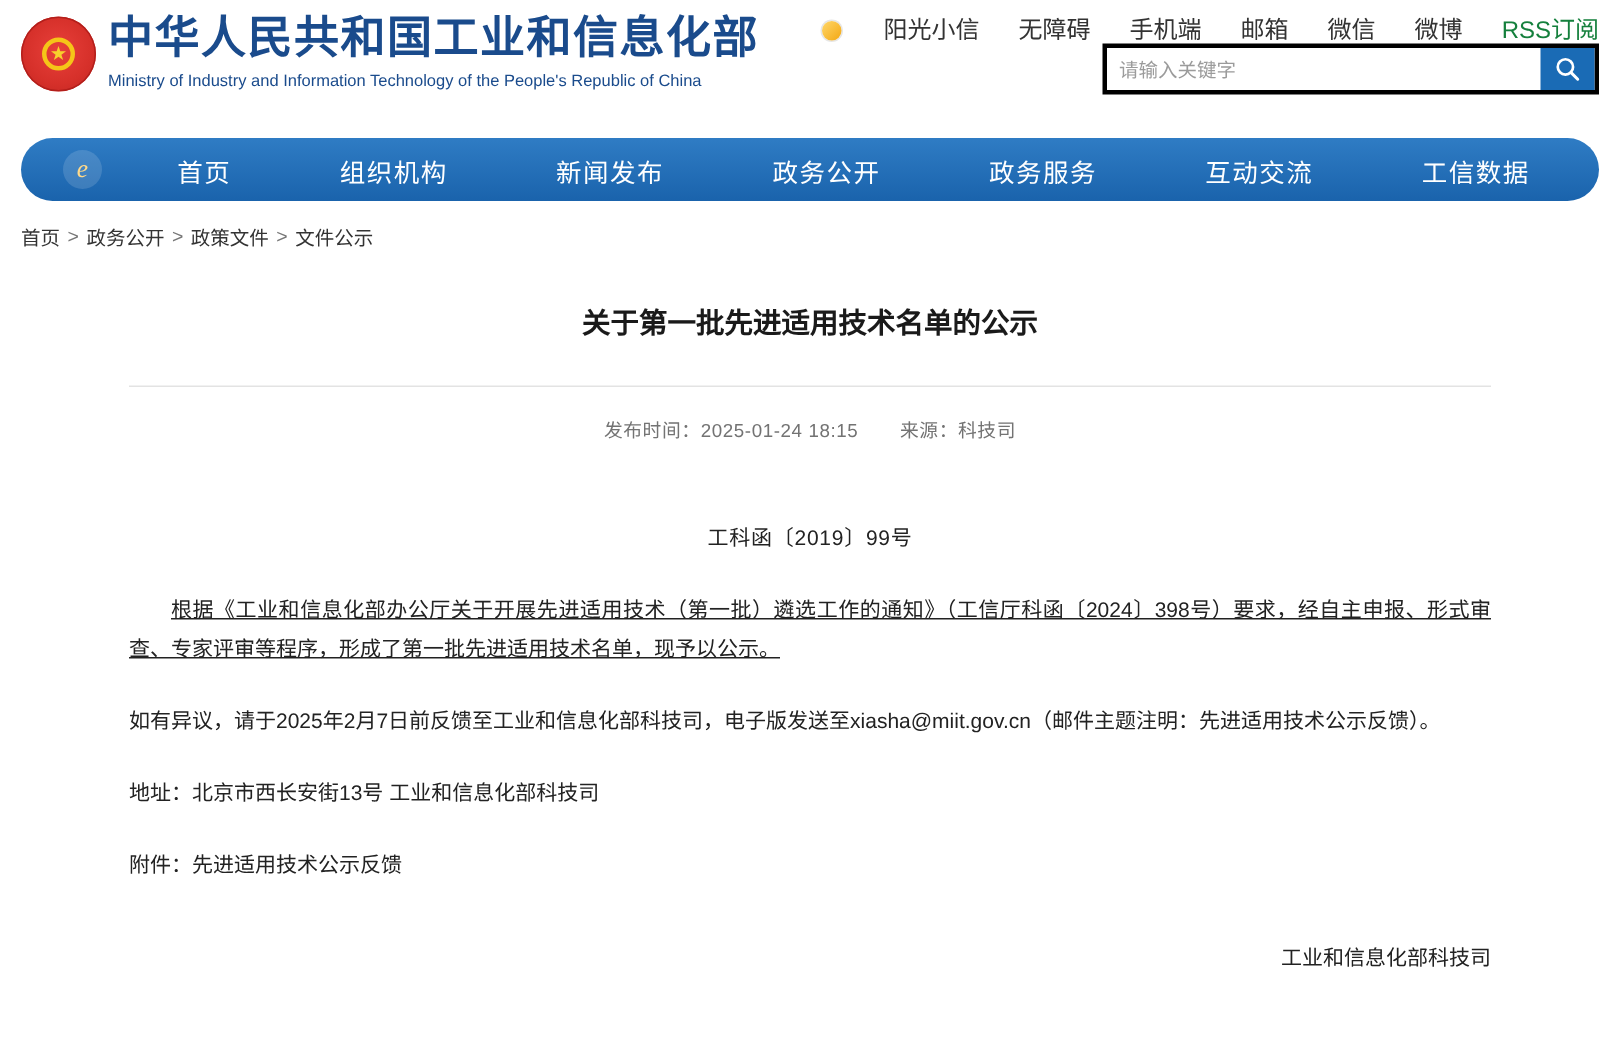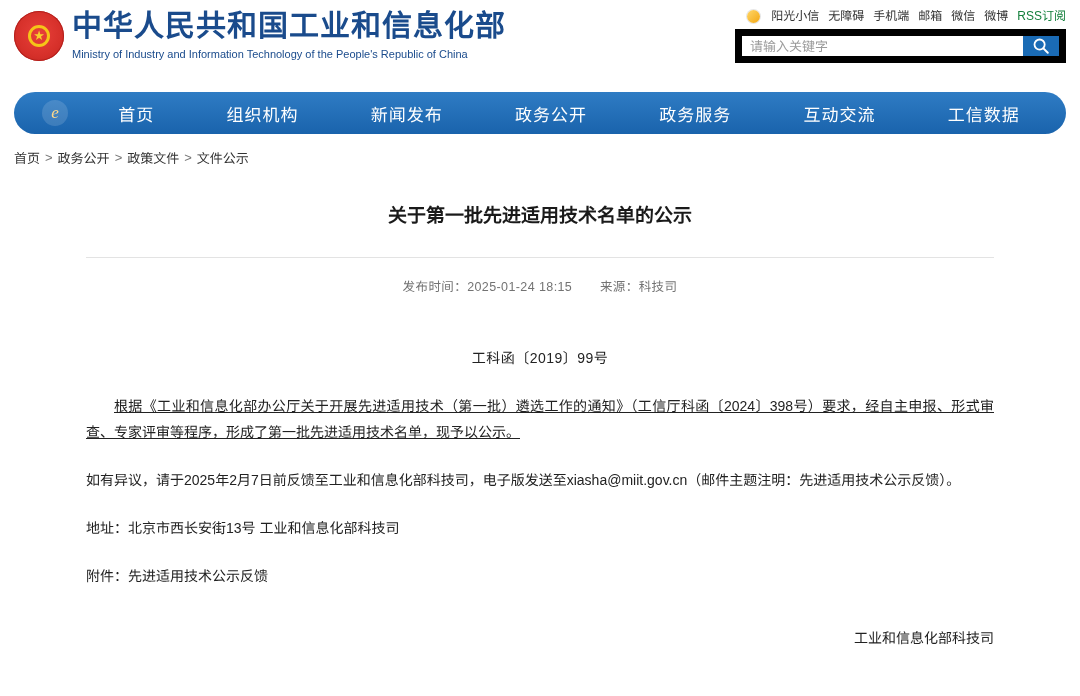--- a/index.html
+++ b/index.html
@@ -91,22 +91,22 @@
     white-space: nowrap;
   }
 
   
   .top-links {
     position: absolute;
     right: 14px;
     top: 6px;
     display: flex;
     align-items: center;
-    gap: 9px;
-    font-size: 12px;
+    gap: 26px;
+    font-size: 16px;
     color: #333;
   }
   .top-links a {
     color: #333;
     text-decoration: none;
     white-space: nowrap;
   }
   .sun-icon {
     width: 13px;
     height: 13px;
@@ -122,21 +122,21 @@
     color: #15803d;
   }
 
   
   .search-wrap {
     position: absolute;
     right: 14px;
     top: 29px;
     width: 331px;
     height: 34px;
-    border: 7px solid #000000;
+    border: 3px solid #000000;
     box-sizing: border-box;
     display: flex;
     background: #fff;
     justify-content: space-between;
   }
   .search-input {
     flex: 1;
     border: none;
     outline: none;
     font-size: 13px;

